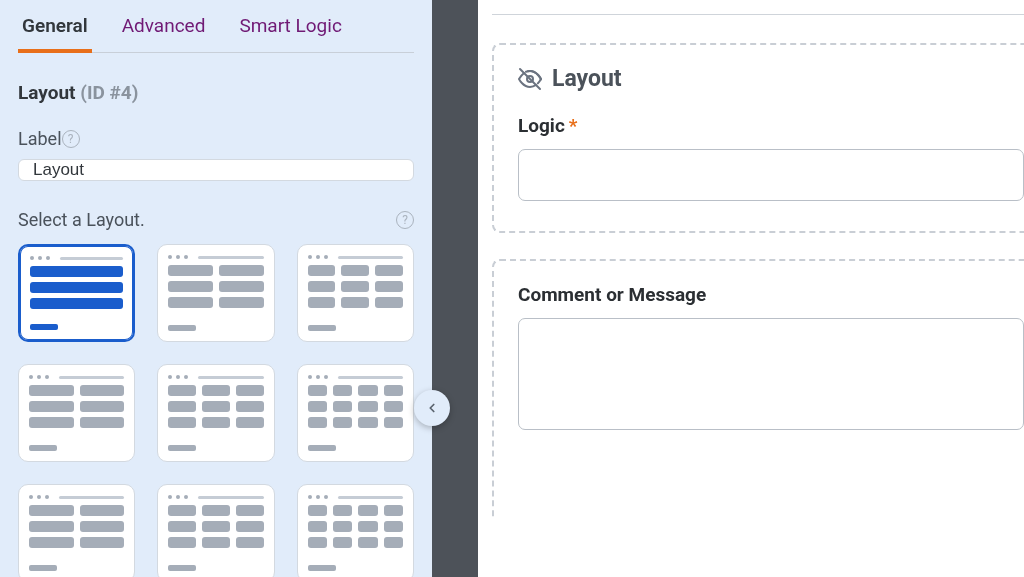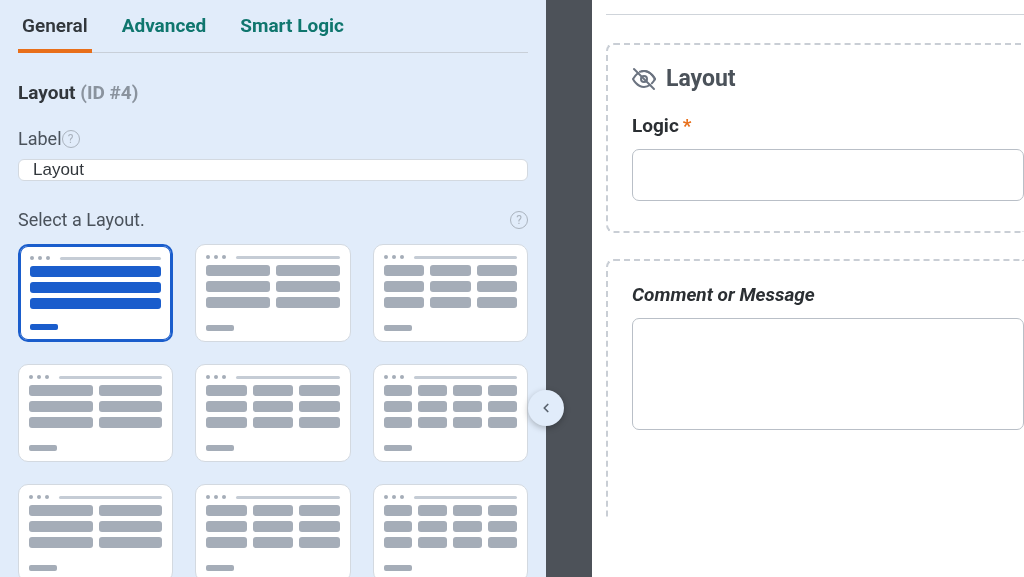--- a/index.html
+++ b/index.html
@@ -1,38 +1,38 @@
 <!DOCTYPE html>
 <html><head>
 <meta charset="utf-8">
 <style>
   * { box-sizing: border-box; margin: 0; padding: 0; }
   html, body { width: 1024px; height: 577px; overflow: hidden; font-family: -apple-system, BlinkMacSystemFont, "Segoe UI", Roboto, Helvetica, Arial, sans-serif; }
   body { display: flex; background: #f3f4f6; }
 
   
   .panel-left {
-    width: 546px;
+    width: 432px;
     height: 100%;
     background: #e1ecfa;
     padding: 0 18px 0 18px;
     display: flex;
     flex-direction: column;
     overflow: hidden;
   }
   .tabs {
     display: flex;
     gap: 26px;
     border-bottom: 1px solid #c8cfd8;
     padding-top: 8px;
   }
   .tab {
     font-size: 19px;
-    font-weight: 700;
-    color: #0f766e;
+    font-weight: 400;
+    color: #701a75;
     padding: 6px 4px 12px 4px;
     margin-bottom: -1px;
     border-bottom: 4px solid transparent;
     cursor: pointer;
   }
   .tab.active { color: #32373c; font-weight: 600; border-bottom-color: #e86f1a; }
 
   .section-title {
     margin-top: 28px;
     font-size: 19px;
@@ -490,21 +490,21 @@
 
       <div class="form-field">
         <div class="form-label">
           <span>Logic</span><span class="req">*</span>
         </div>
         <div class="form-control ctrl-text"></div>
       </div>
     </div>
 
     <div class="bottom-dashed">
-      <div class="form-field" style="margin-bottom:4px;font-style:italic;">
+      <div class="form-field" style="margin-bottom:4px;">
         <div class="form-label">
           <span>Comment or Message</span>
         </div>
         <div class="form-control ctrl-textarea"></div>
       </div>
     </div>
   </div>
 </div>
 
 </body></html>

